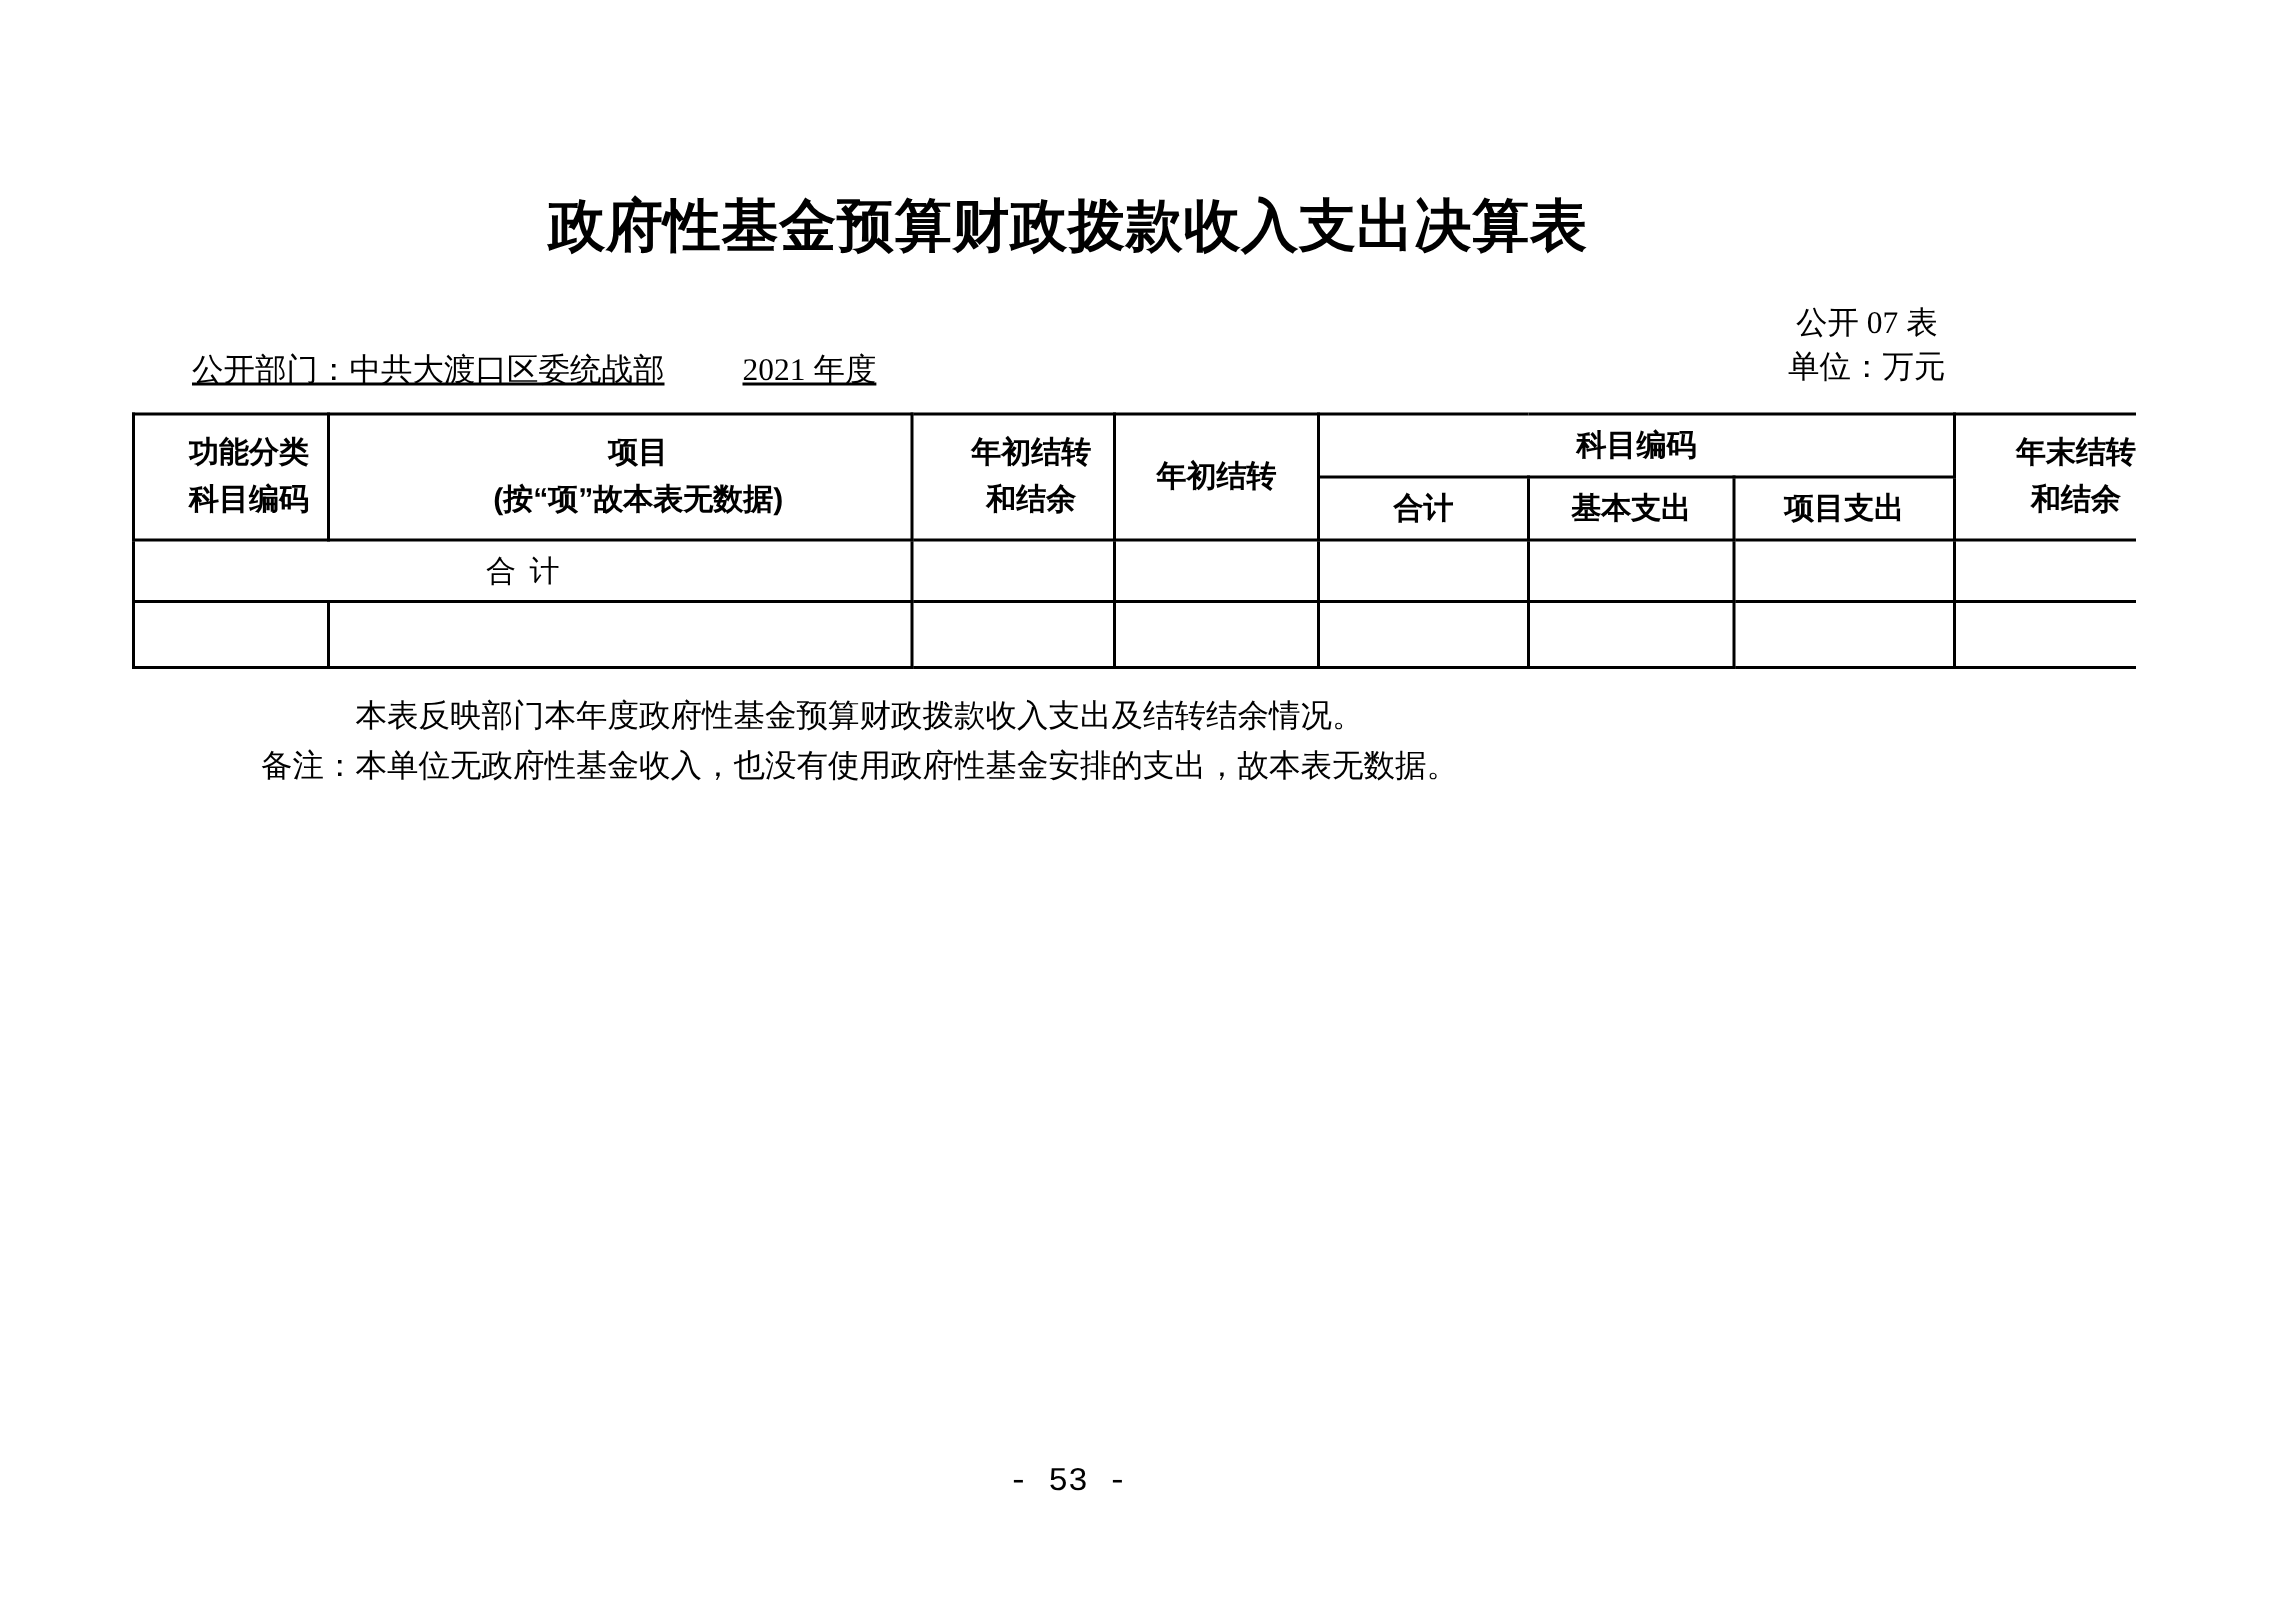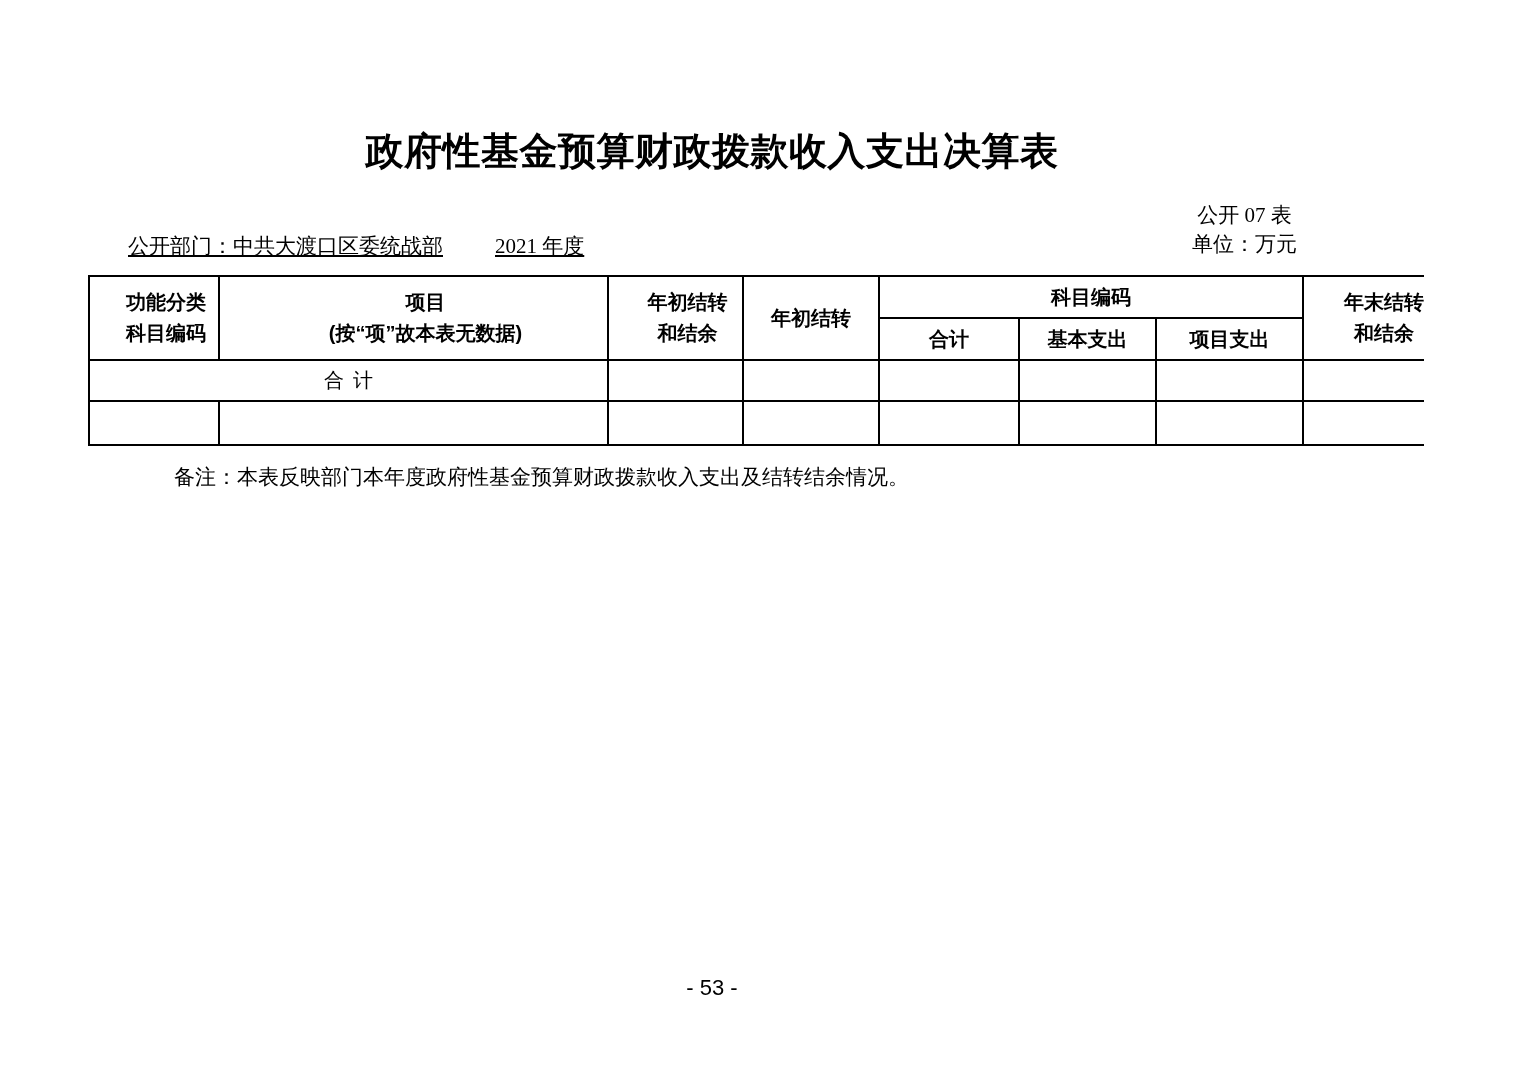--- a/index.html
+++ b/index.html
@@ -91,21 +91,21 @@
   }
   .notes .notes-prefix { white-space: nowrap; }
 
   .page-number {
     position: absolute;
     top: 975px;
     left: 0;
     width: 100%;
     text-align: center;
     font-size: 22px;
-    font-family: Liberation Sans, sans-serif;
+    font-family: Liberation Mono, monospace;
   }
 </style>
 </head>
 <body>
 
 <div class="page">
 
   <div class="doc-title">政府性基金预算财政拨款收入支出决算表</div>
 
   <div class="meta-right">
@@ -175,18 +175,19 @@
         <td></td>
         <td></td>
       </tr>
     </tbody>
   </table>
 
   <div class="notes">
     <div class="notes-prefix">备注：</div>
     <div class="notes-lines">
       <div>本表反映部门本年度政府性基金预算财政拨款收入支出及结转结余情况。</div>
+      <div>本单位无政府性基金收入，也没有使用政府性基金安排的支出，故本表无数据。</div>
     </div>
   </div>
 
   <div class="page-number">- 53 -</div>
 
 </div>
 
 </body></html>

